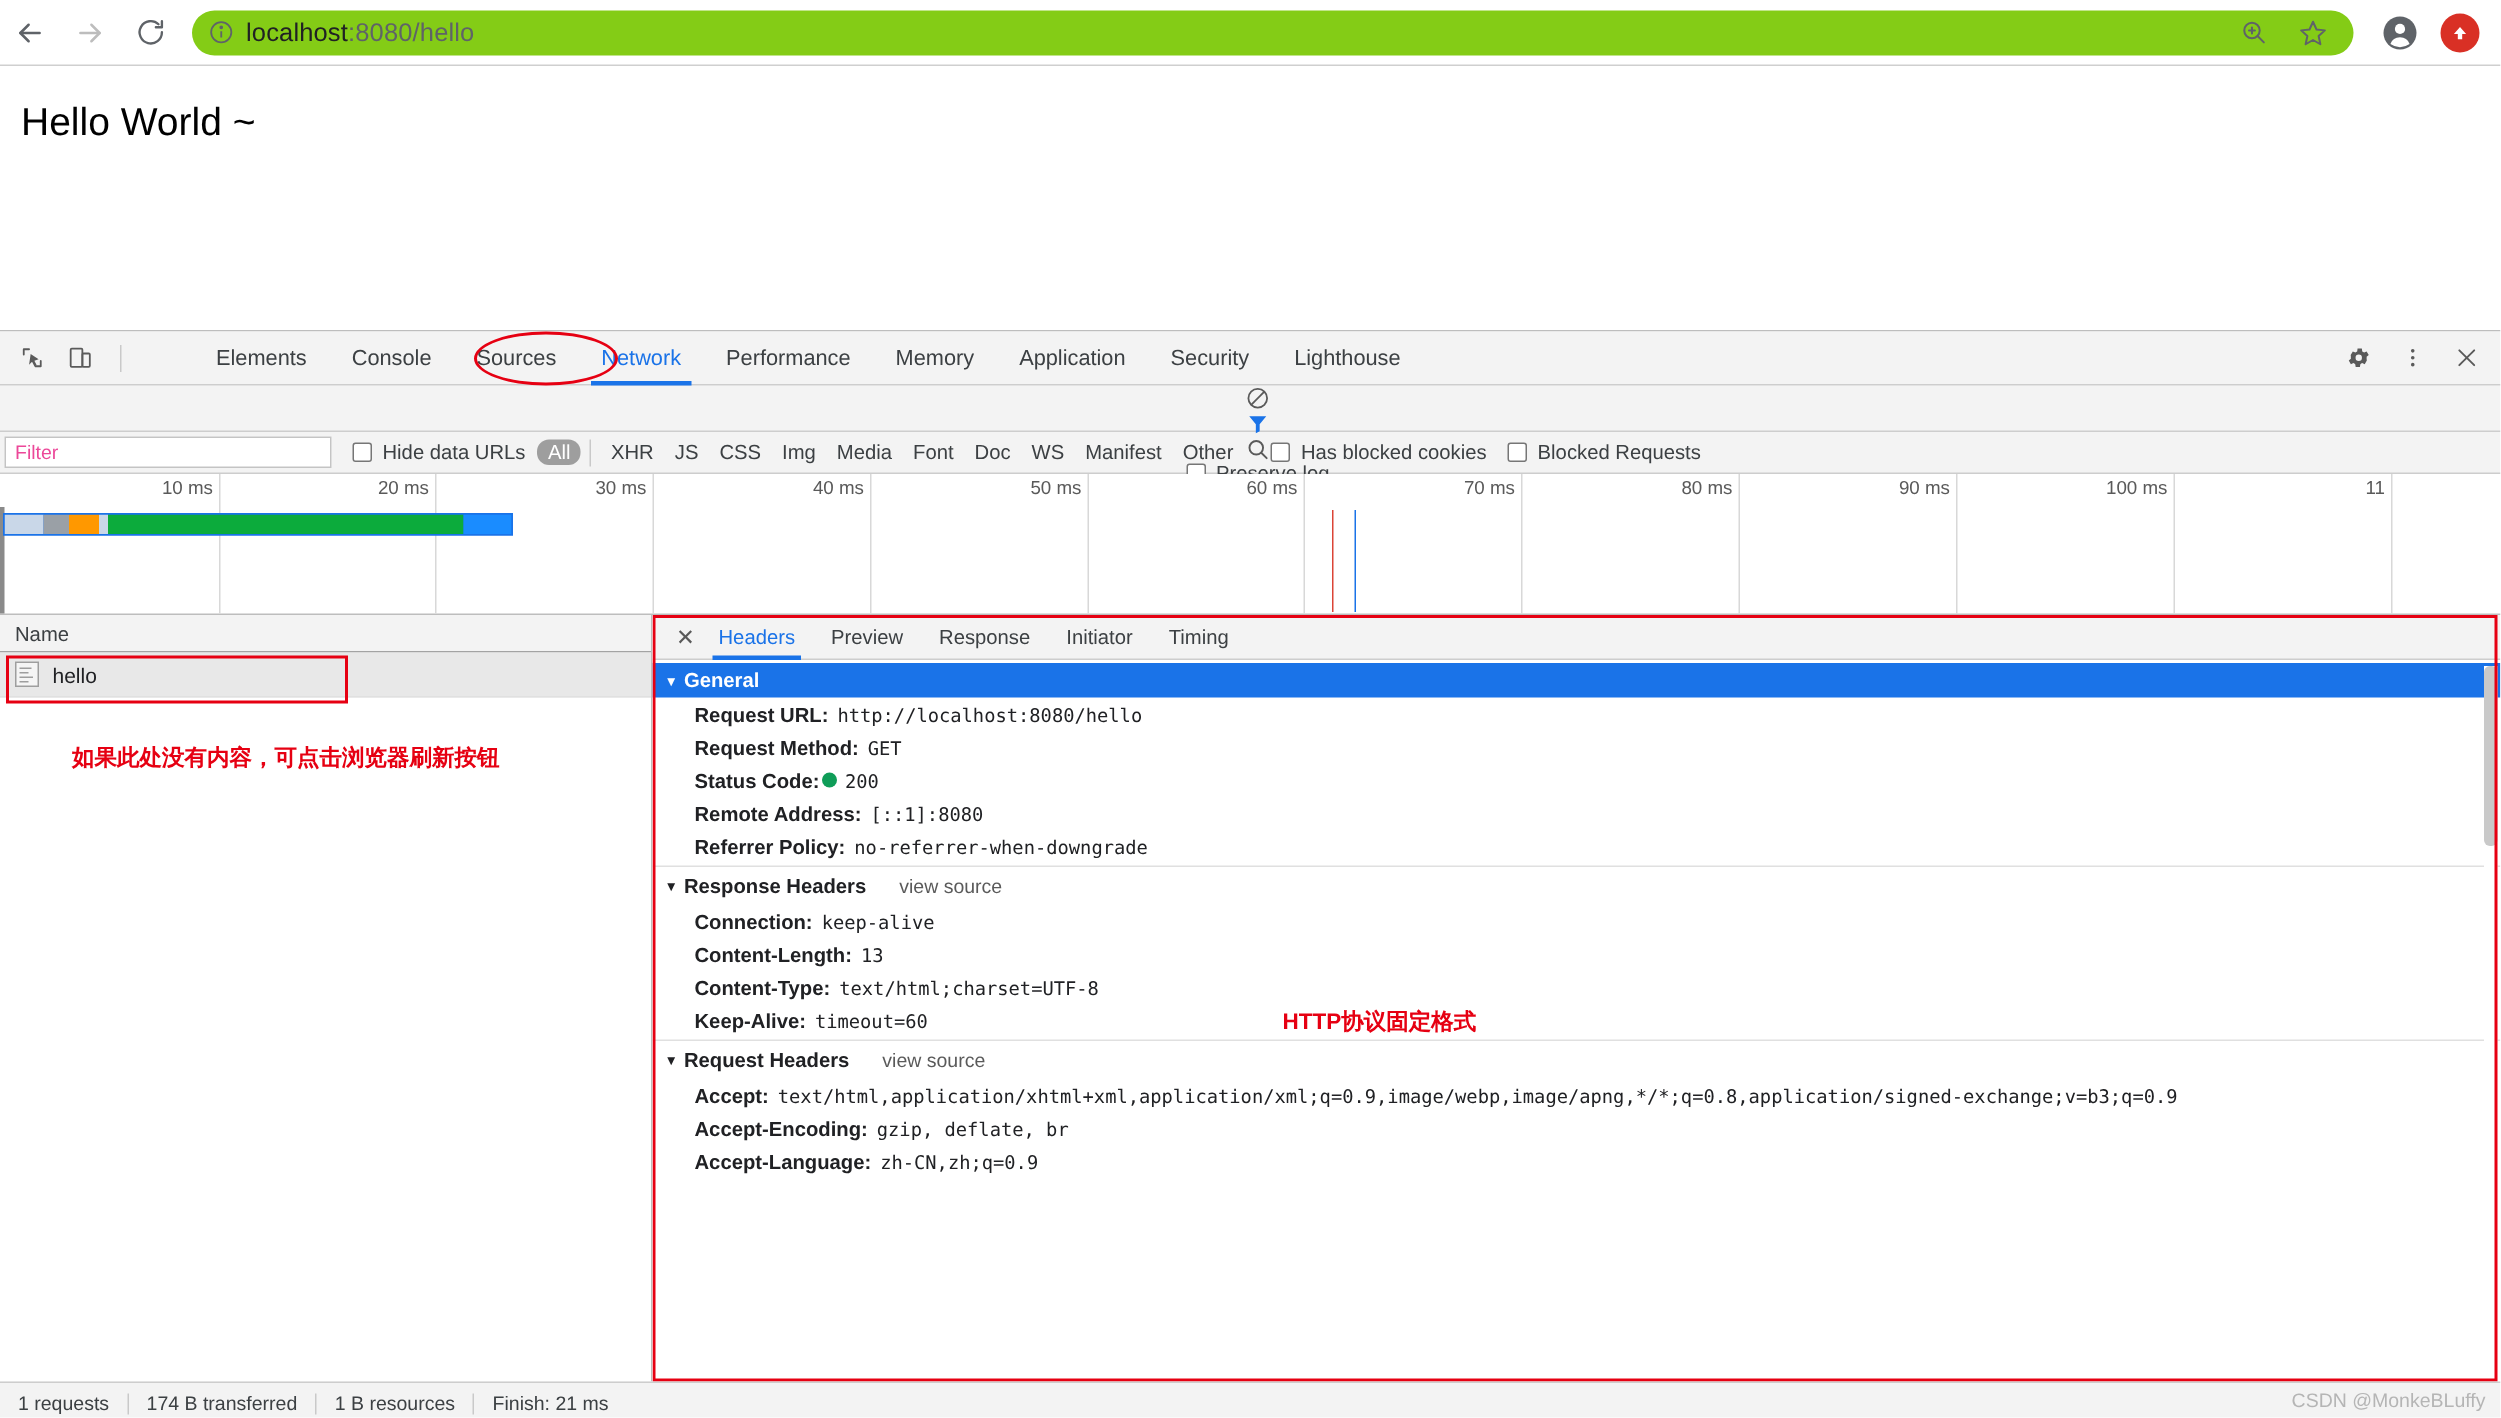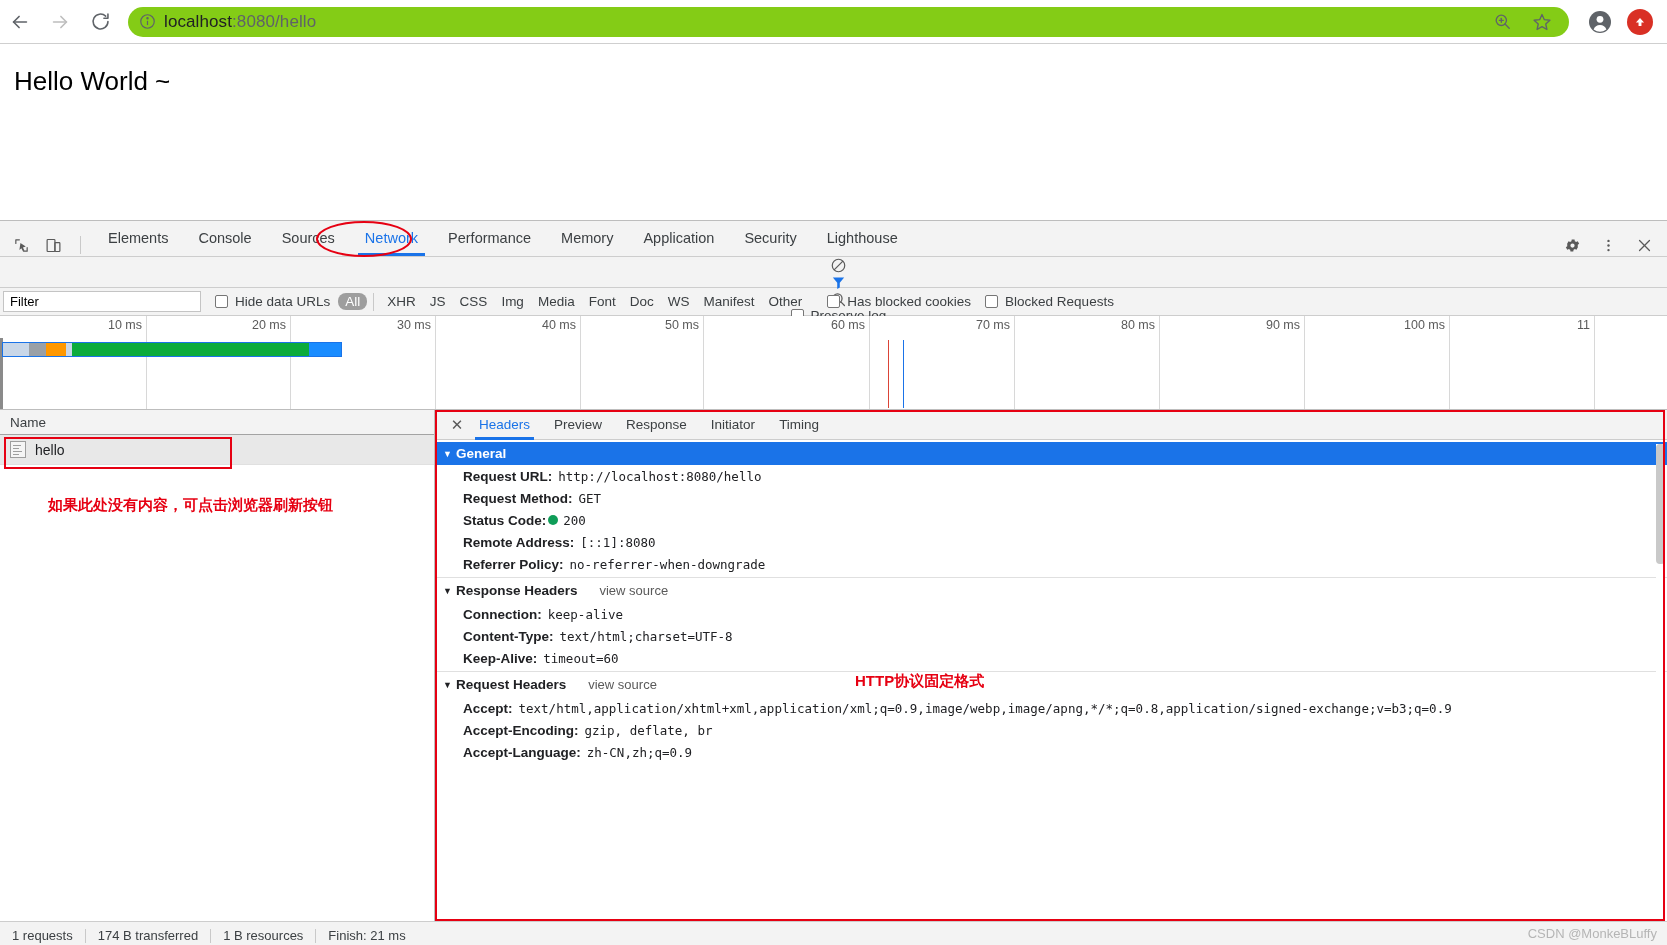--- a/index.html
+++ b/index.html
@@ -50,22 +50,22 @@
     font-family: "Liberation Sans", sans-serif;
   }
 
   
   .devtools {
     position: absolute; left: 0; top: 220px; width: 1667px; height: 725px;
     background: #ffffff; border-top: 1px solid #bdbdbd;
     font-family: "Liberation Sans", sans-serif;
   }
   .dt-tabbar {
-    height: 36px; background: #f3f3f3; display: flex; align-items: flex-end;
-    border-bottom: 1px solid #cdcdcd; position: relative;
+    height: 36px; background: #f3f3f3; display: flex; align-items: center;
+    border-bottom: 1px solid #cdcdcd; position: relative; gap: 36px;
   }
   .dt-tool-icons { display: flex; align-items: center; padding: 0 6px 0 10px; gap: 10px; }
   .dt-icon { width: 22px; height: 22px; display:flex; align-items:center; justify-content:center; color:#5a5a5a;}
   .vsep { width: 1px; height: 18px; background: #c9c9c9; margin: 0 6px; }
   .dt-tabs { display: flex; align-items: stretch; height: 36px; }
   .dt-tab {
     padding: 0 15px; display: flex; align-items: center; font-size: 14.5px;
     color: #3c4043; position: relative; white-space: nowrap;
   }
   .dt-tab.active { color: #1a73e8; }
@@ -87,22 +87,22 @@
   }
   .cb-label { display: flex; align-items: center; font-size: 13.5px; color: #3c4043; }
   .throttle { display: flex; align-items: flex-start; font-size: 13.5px; color: #3c4043; }
   .caret-dn { margin-left: 26px; font-size: 9px; color: #5a5a5a; }
 
   .dt-filterbar {
     height: 28px; background: #f3f3f3; display: flex; align-items: center;
     border-bottom: 1px solid #cdcdcd; font-size: 13px; color: #3c4043;
   }
   .filter-input {
-    width: 198px; height: 21px; margin-left: 3px; background: #fff;
-    border: 1px solid #c4c4c4; font-size: 13px; color: #000000; padding: 0 6px;
+    width: 218px; height: 21px; margin-left: 3px; background: #fff;
+    border: 1px solid #c4c4c4; font-size: 13px; color: #ec4899; padding: 0 6px;
     display: flex; align-items: center;
   }
   .ftype {
     padding: 0 7px; font-size: 13.5px; color: #3c4043; white-space: nowrap;
   }
   .ftype.sel { background: #9e9e9e; color: #fff; border-radius: 8px; padding: 1px 7px; }
 
   
   .overview {
     height: 94px; background: #fff; position: relative; border-bottom: 1px solid #bdbdbd;
@@ -459,21 +459,21 @@
         </div>
       <div class="ov-tick" style="left:290px">
           <span>20 ms</span>
         </div>
       <div class="ov-tick" style="left:435px">
           <span>30 ms</span>
         </div>
       <div class="ov-tick" style="left:580px">
           <span>40 ms</span>
         </div>
-      <div class="ov-tick" style="left:703px">
+      <div class="ov-tick" style="left:725px">
           <span>50 ms</span>
         </div>
       <div class="ov-tick" style="left:869px">
           <span>60 ms</span>
         </div>
       <div class="ov-tick" style="left:1014px">
           <span>70 ms</span>
         </div>
       <div class="ov-tick" style="left:1159px">
           <span>80 ms</span>
@@ -572,20 +572,24 @@
           <div class="sect-plain">
             <span class="tri">▼</span>
             <span>Response Headers</span>
             <span class="vs">view source</span>
           </div>
           <div class="hrow">
             <span class="hname">Connection:</span>
             <span class="hval">keep-alive</span>
           </div>
           <div class="hrow">
+            <span class="hname">Content-Length:</span>
+            <span class="hval">13</span>
+          </div>
+          <div class="hrow">
             <span class="hname">Content-Type:</span>
             <span class="hval">text/html;charset=UTF-8</span>
           </div>
           <div class="hrow">
             <span class="hname">Keep-Alive:</span>
             <span class="hval">timeout=60</span>
           </div>
 
           <div class="sect-plain">
             <span class="tri">▼</span>

